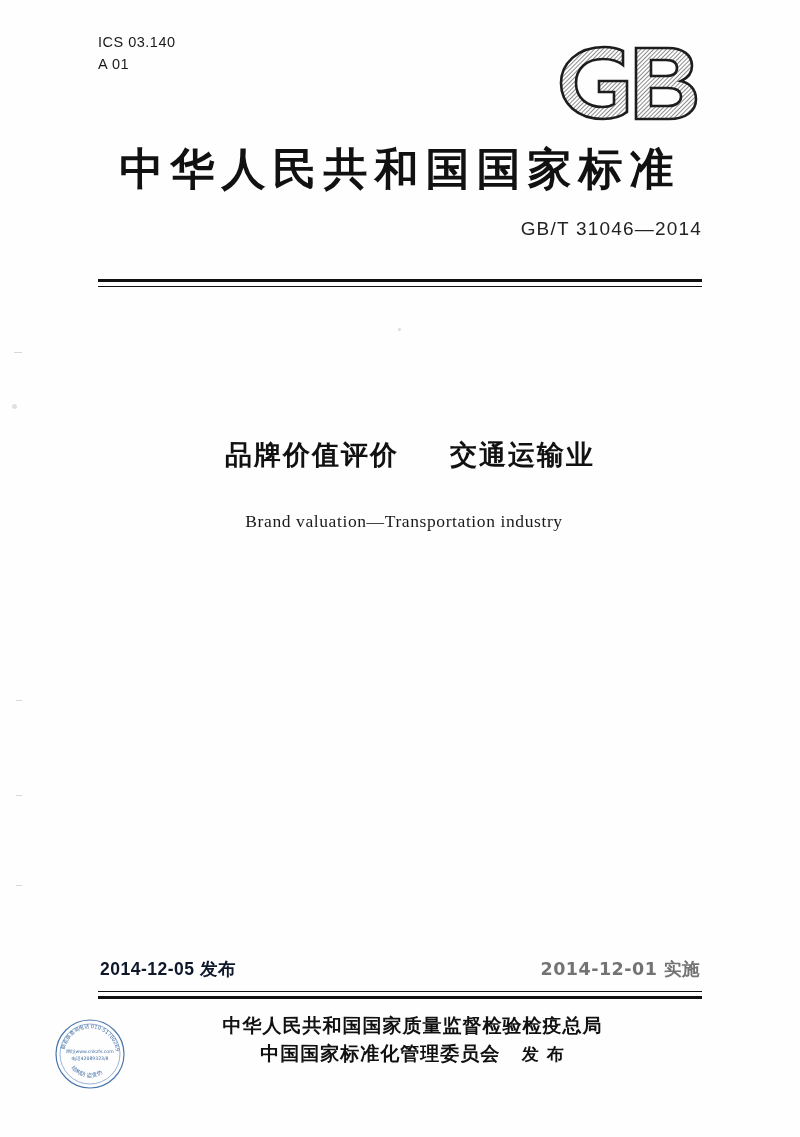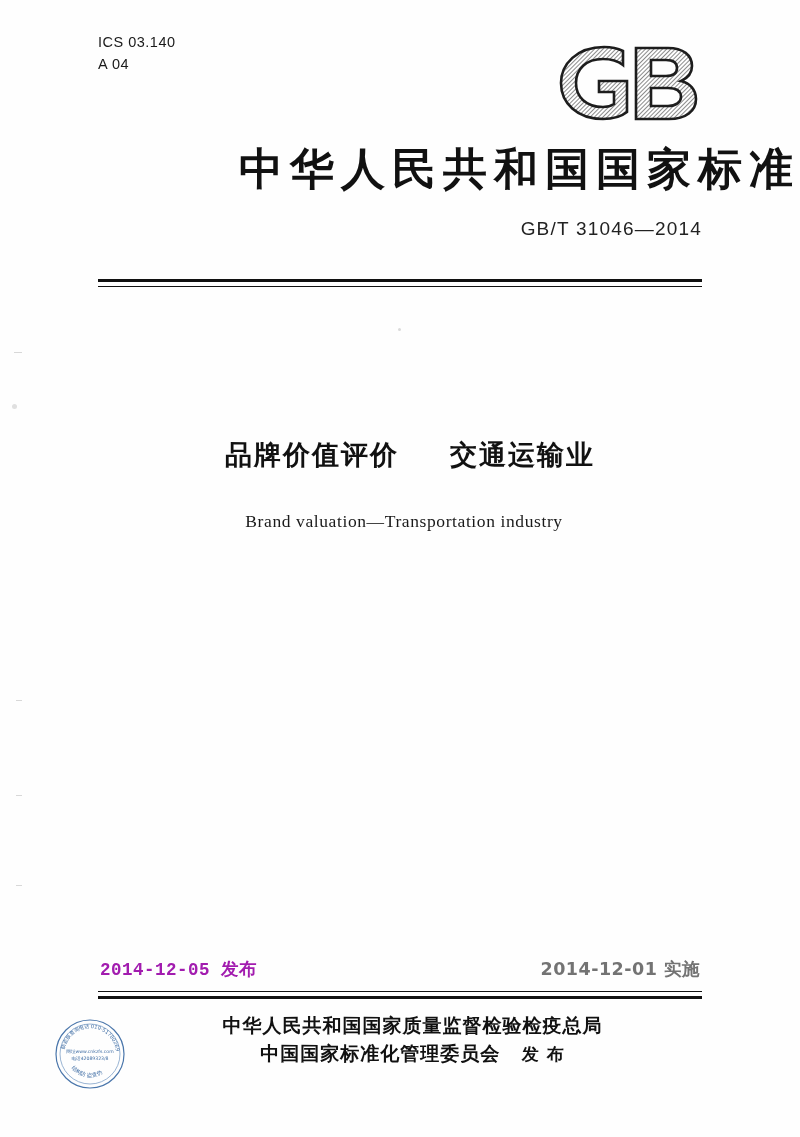--- a/index.html
+++ b/index.html
@@ -45,21 +45,21 @@
     height: 85px;
   }
   .gb-logo svg { display: block; }
 
   
   .cn-standard-title {
     position: absolute;
     left: 0;
     right: 0;
     top: 140px;
-    text-align: right;
+    text-align: center;
     font-family: "DejaVu Sans", sans-serif;
     font-weight: bold;
     font-size: 44px;
     letter-spacing: 7px;
     color: #111111;
   }
 
   
   .std-number {
     position: absolute;
@@ -108,25 +108,25 @@
     font-size: 17.5px;
     letter-spacing: 0.6px;
     color: #1a1a1a;
   }
 
   
   .date-issue {
     position: absolute;
     left: 100px;
     top: 957px;
-    font-family: Liberation Mono, monospace;
+    font-family: Liberation Sans, sans-serif;
     font-weight: bold;
     font-size: 17.5px;
     letter-spacing: 0.5px;
-    color: #a21caf;
+    color: #0f172a;
   }
   .date-effective {
     position: absolute;
     right: 100px;
     top: 957px;
     font-family: "DejaVu Sans", sans-serif;
     font-weight: bold;
     font-size: 17.5px;
     letter-spacing: 0.5px;
     color: #737373;
@@ -181,21 +181,21 @@
   .mm5 { left: 16px; top: 885px; width: 6px; height: 1px; }
   .dot-center { position: absolute; left: 398px; top: 328px; width: 3px; height: 3px; background: #dadada; border-radius: 50%; }
 </style>
 </head>
 <body>
 
 <div class="page">
 
   <div class="ics-block">
     <div class="ics-line">ICS 03.140</div>
-    <div class="ics-line">A 04</div>
+    <div class="ics-line">A 01</div>
   </div>
 
   <div class="gb-logo">
     <svg viewBox="0 0 160 85" width="160" height="85" aria-hidden="true">
       <defs>
         <pattern id="hatch" width="3" height="3" patternUnits="userSpaceOnUse" patternTransform="rotate(45)">
           <rect width="3" height="3" fill="#ffffff"></rect>
           <line x1="0" y1="0" x2="0" y2="3" stroke="#2b2b2b" stroke-width="1.1"></line>
         </pattern>
       </defs>

